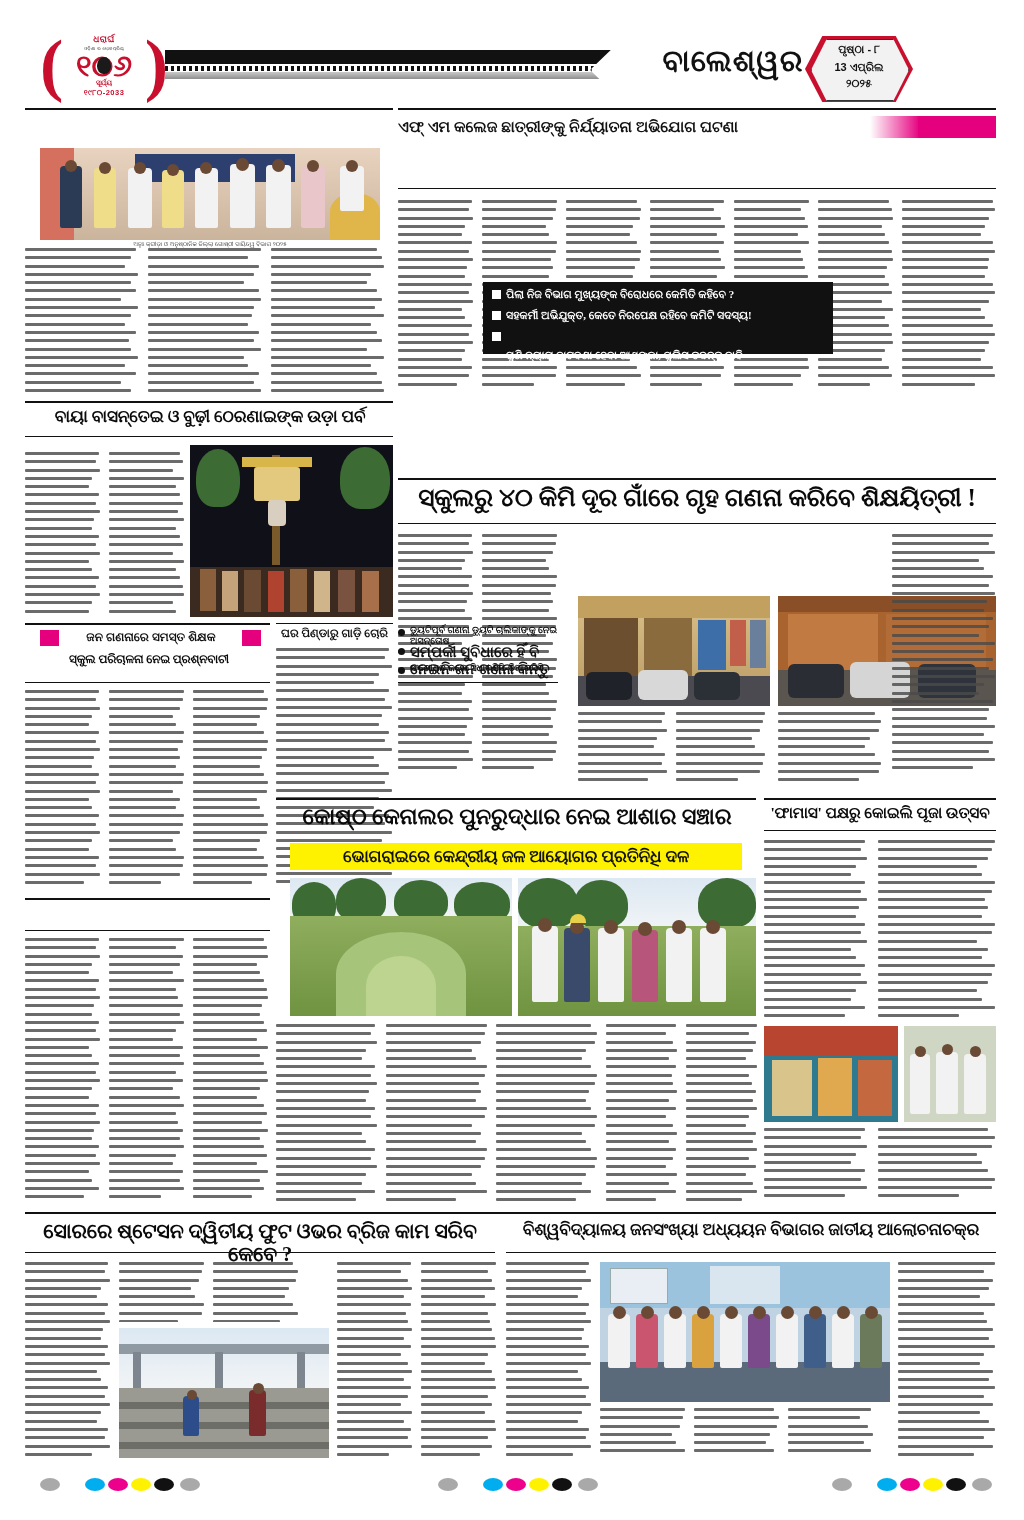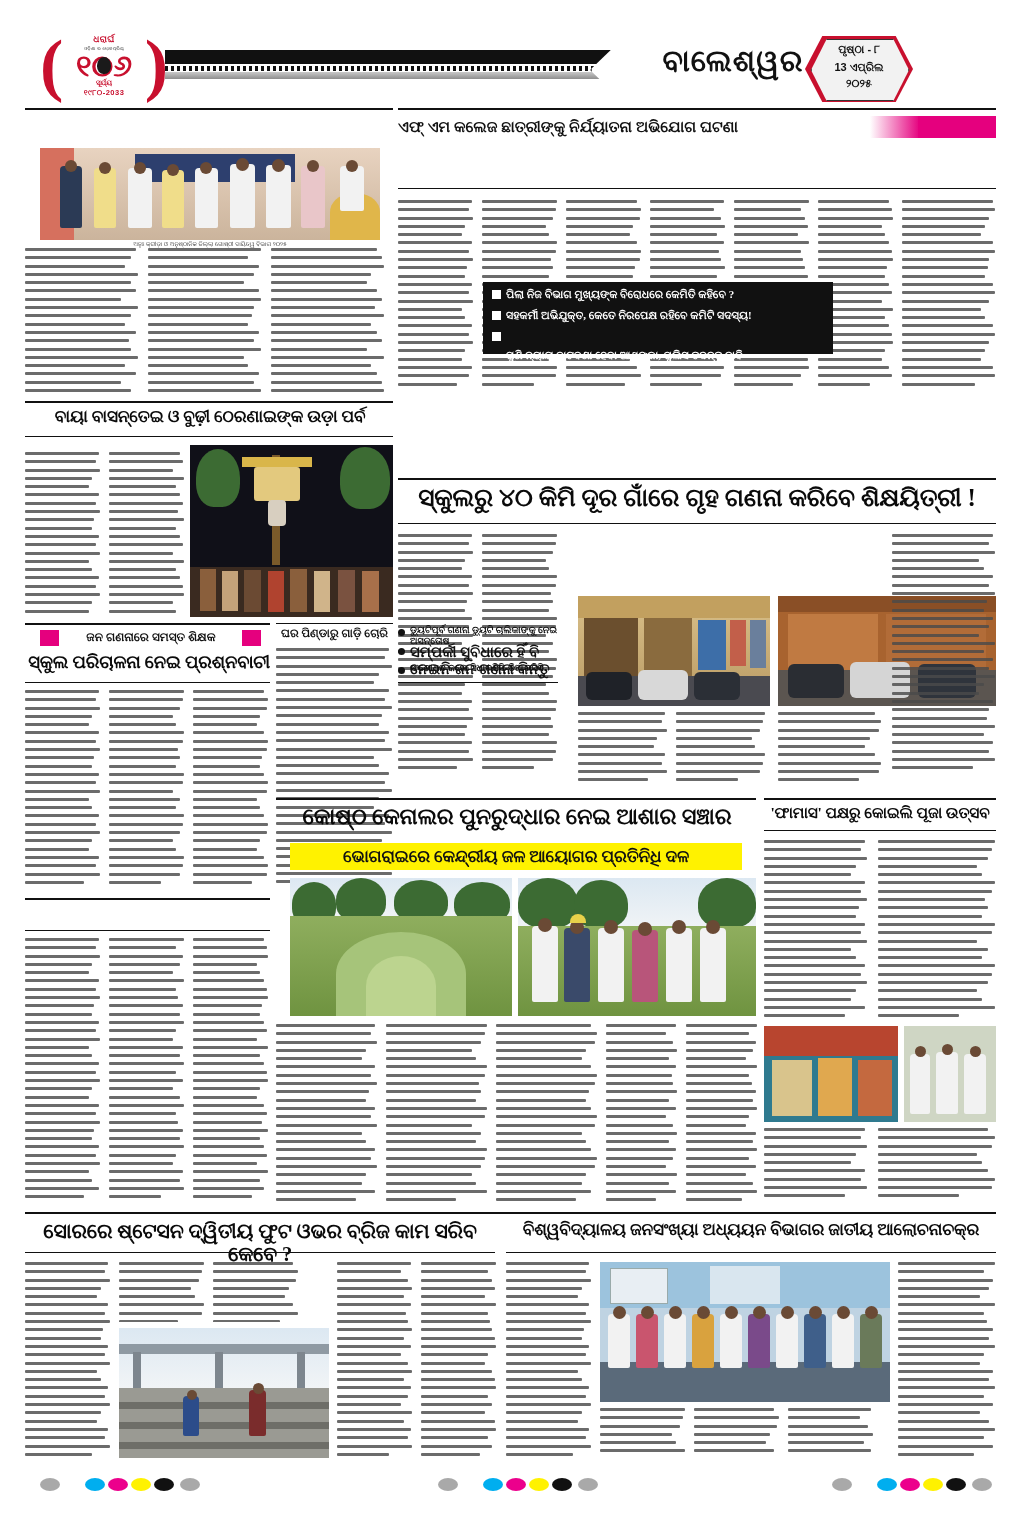--- a/index.html
+++ b/index.html
@@ -279,21 +279,21 @@
       <div class="ln s5"></div>
       <div class="ln s6"></div>
       <div class="ln s2"></div>
     <div class="ln s3"></div>
   </div>
 
   <div class="rule" style="left:25px;top:623px;width:245px;height:1.5px;"></div>
   <div class="magenta" style="left:40px;top:630px;width:19px;height:16px;"></div>
   <div class="magenta" style="left:242px;top:630px;width:19px;height:16px;"></div>
   <div class="kicker" style="left:62px;top:630px;width:178px;font-size:12px;text-align:center;">ଜନ ଗଣନାରେ ସମସ୍ତ ଶିକ୍ଷକ</div>
-  <div class="hl" style="left:25px;top:652px;width:248px;font-size:18px;text-align:center;">ସ୍କୁଲ ପରିଚାଳନା ନେଇ ପ୍ରଶ୍ନବାଚୀ</div>
+  <div class="hl" style="left:25px;top:652px;width:248px;font-size:12px;text-align:center;">ସ୍କୁଲ ପରିଚାଳନା ନେଇ ପ୍ରଶ୍ନବାଚୀ</div>
   <div class="rule" style="left:25px;top:682px;width:245px;height:1px;"></div>
 
   <div class="body-col" style="left:25px;top:690px;width:76px;height:196px;">
     <div class="ln s1"></div>
       <div class="ln s3"></div>
       <div class="ln s5"></div>
       <div class="ln s2"></div>
       <div class="ln s6"></div>
     <div class="ln s1"></div>
       <div class="ln s3"></div>

